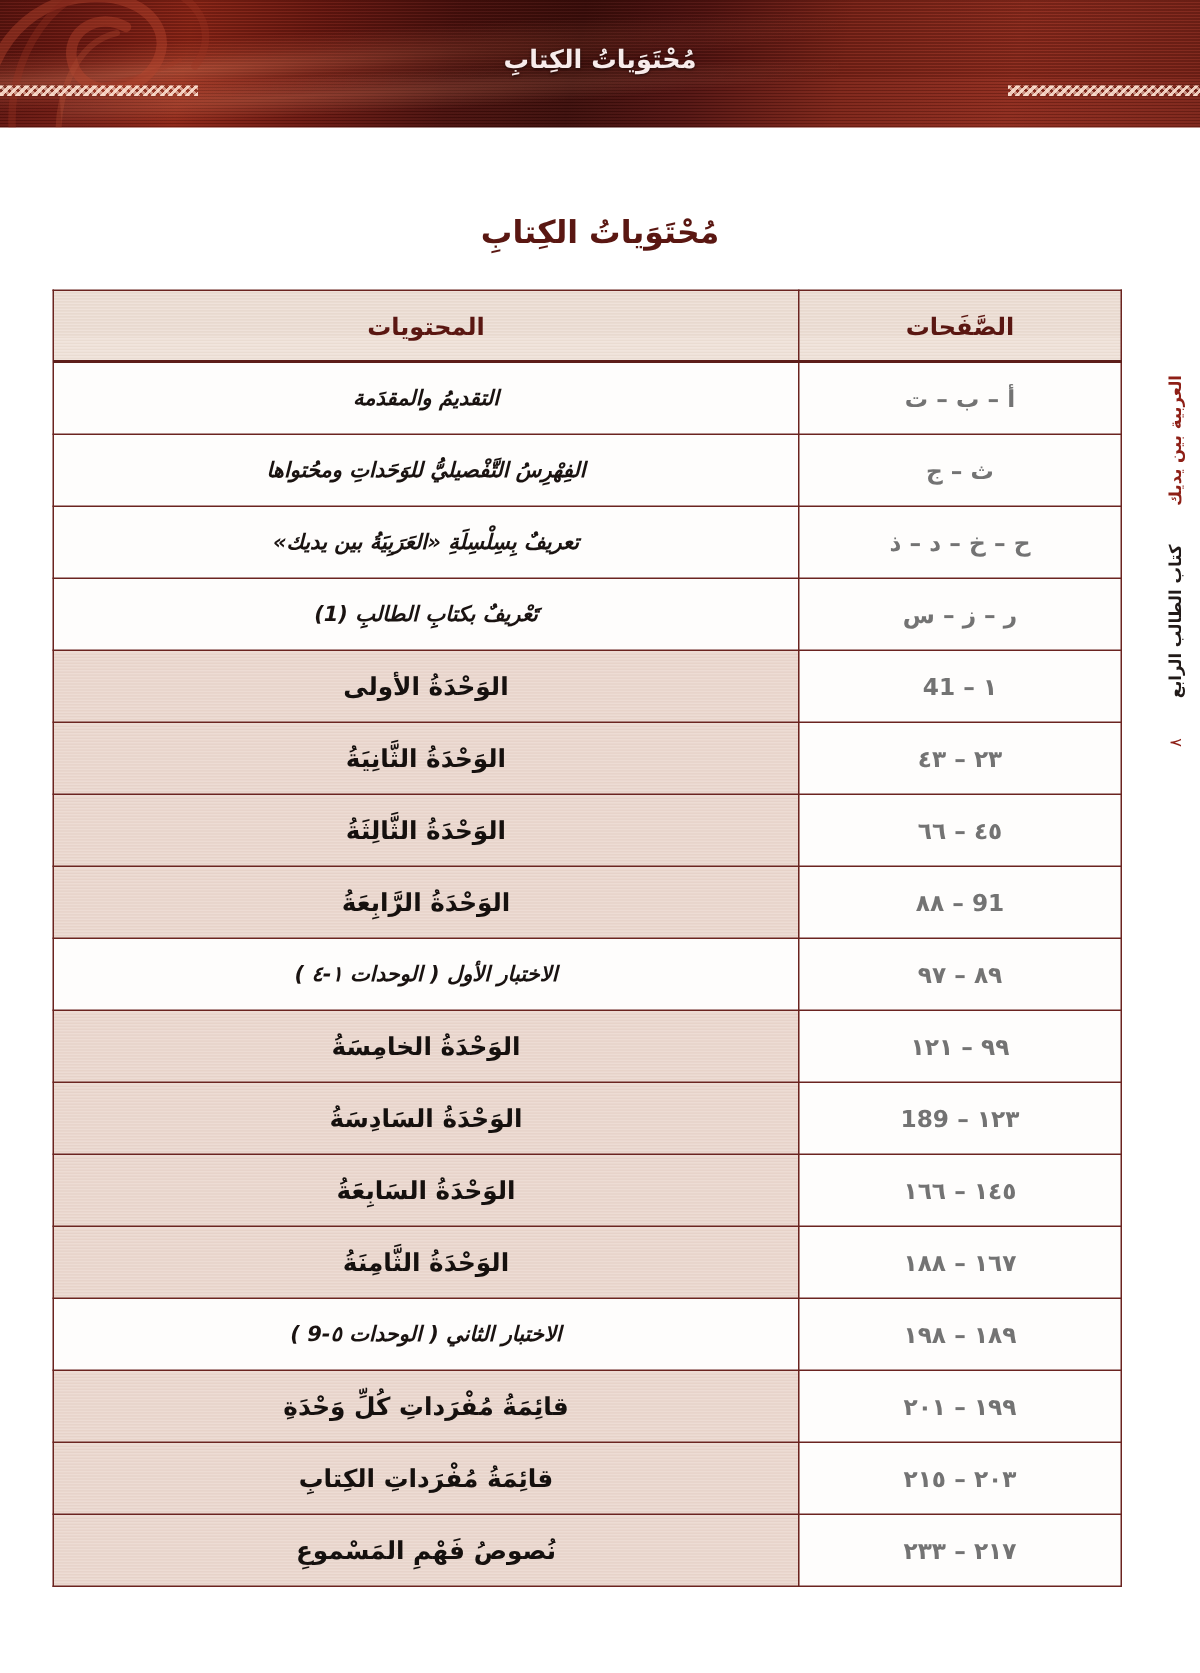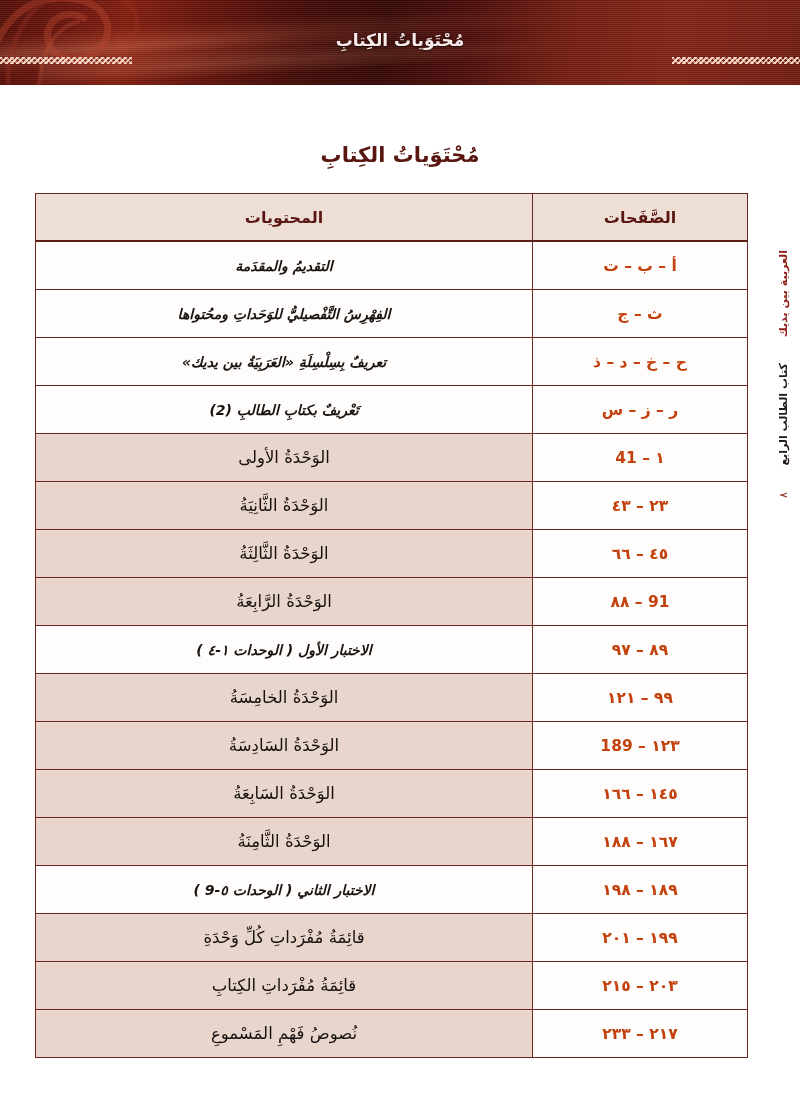--- a/index.html
+++ b/index.html
@@ -146,28 +146,28 @@
     color: #5a1712;
     border-bottom: 2px solid #5d1d19;
   }
   col.col-pages    { width: 215px; }
   col.col-contents { width: 497px; }
 
   .cell-pages {
     background: #fefdfc;
     font-size: 15.5px;
     font-weight: bold;
-    color: #c2410c;
+    color: #737373;
     letter-spacing: 1px;
     direction: rtl;
   }
   .cell-contents {
     background: #fefdfc;
     font-size: 15px;
-    font-weight: normal;
+    font-weight: bold;
     color: #1a1311;
     direction: rtl;
   }
   
   tr[data-tint="true"] .cell-contents {
     background:
       repeating-linear-gradient(0deg, rgba(255,255,255,0.22) 0px, rgba(255,255,255,0.22) 1px, rgba(0,0,0,0.02) 1px, rgba(0,0,0,0.02) 2px),
       #e8d2c8;
     font-size: 16px;
     color: #15100e;
@@ -270,21 +270,21 @@
         <tr data-tint="false" data-emph="false">
           <td class="cell-pages">ث – ج</td>
           <td class="cell-contents">الفِهْرِسُ التَّفْصيليُّ للوَحَداتِ ومحُتواها</td>
         </tr>
         <tr data-tint="false" data-emph="false">
           <td class="cell-pages">ح – خ – د – ذ</td>
           <td class="cell-contents">تعريفٌ بِسِلْسِلَةِ «العَرَبِيَةُ بين يديك»</td>
         </tr>
         <tr data-tint="false" data-emph="false">
           <td class="cell-pages">ر – ز – س</td>
-          <td class="cell-contents">تَعْريفٌ بكتابِ الطالبِ (2)</td>
+          <td class="cell-contents">تَعْريفٌ بكتابِ الطالبِ (1)</td>
         </tr>
         <tr data-tint="true" data-emph="true">
           <td class="cell-pages">١ – 41</td>
           <td class="cell-contents">الوَحْدَةُ الأولى</td>
         </tr>
         <tr data-tint="true" data-emph="true">
           <td class="cell-pages">٢٣ – ٤٣</td>
           <td class="cell-contents">الوَحْدَةُ الثَّانِيَةُ</td>
         </tr>
         <tr data-tint="true" data-emph="true">

